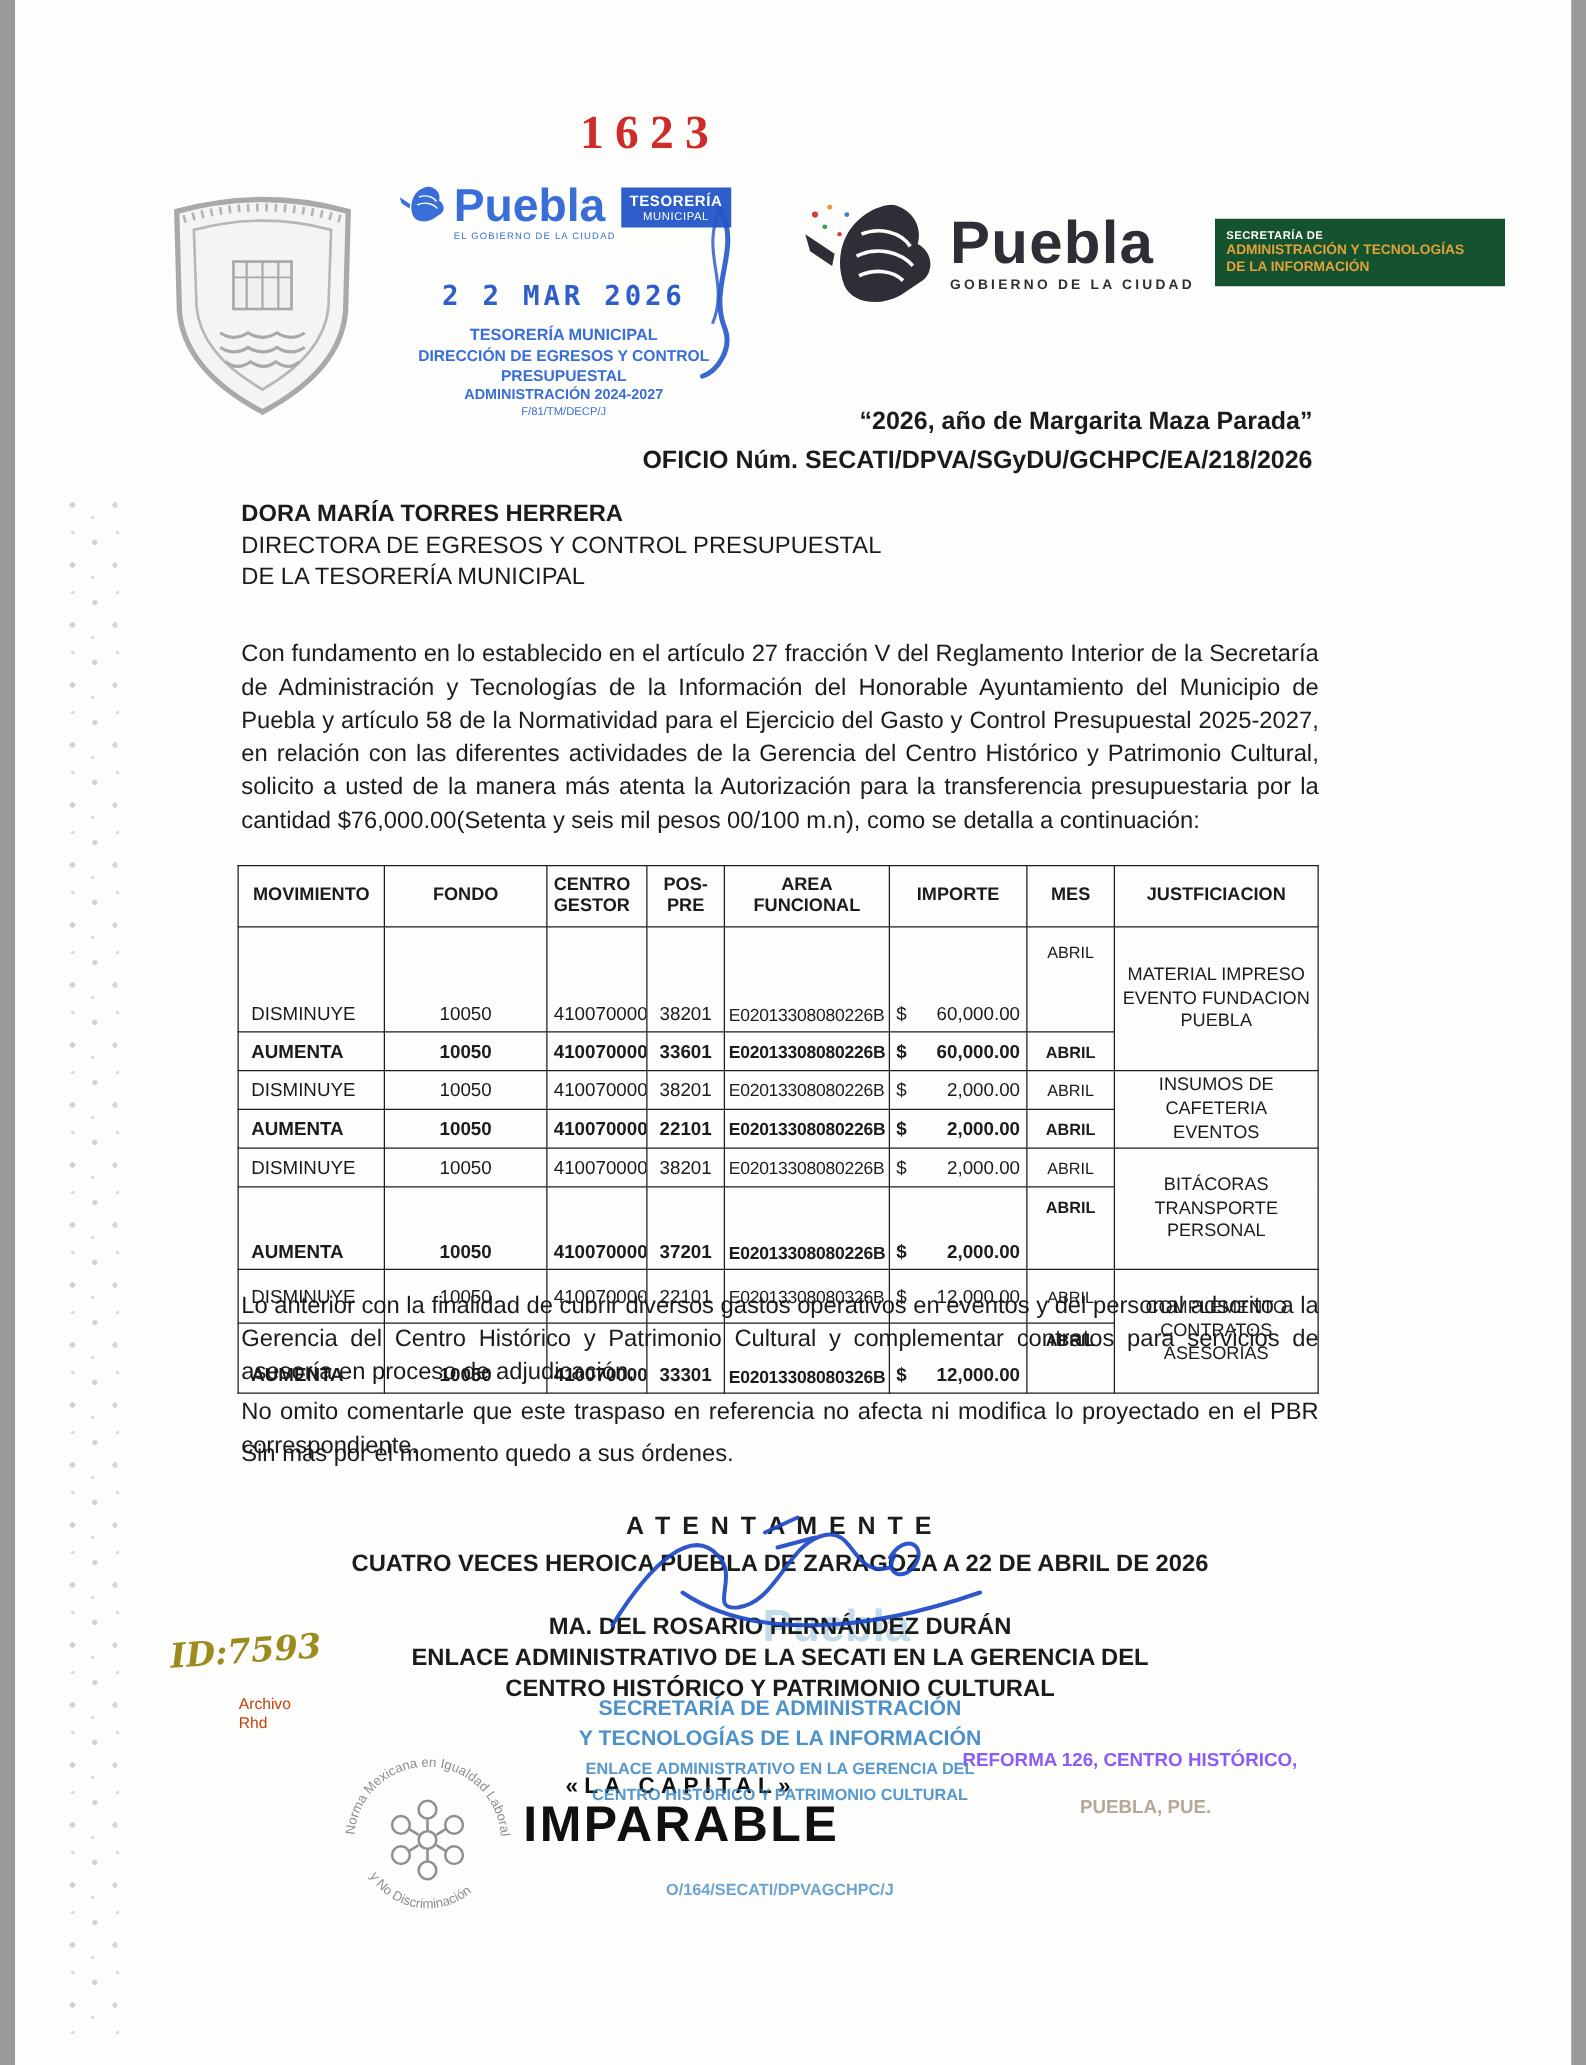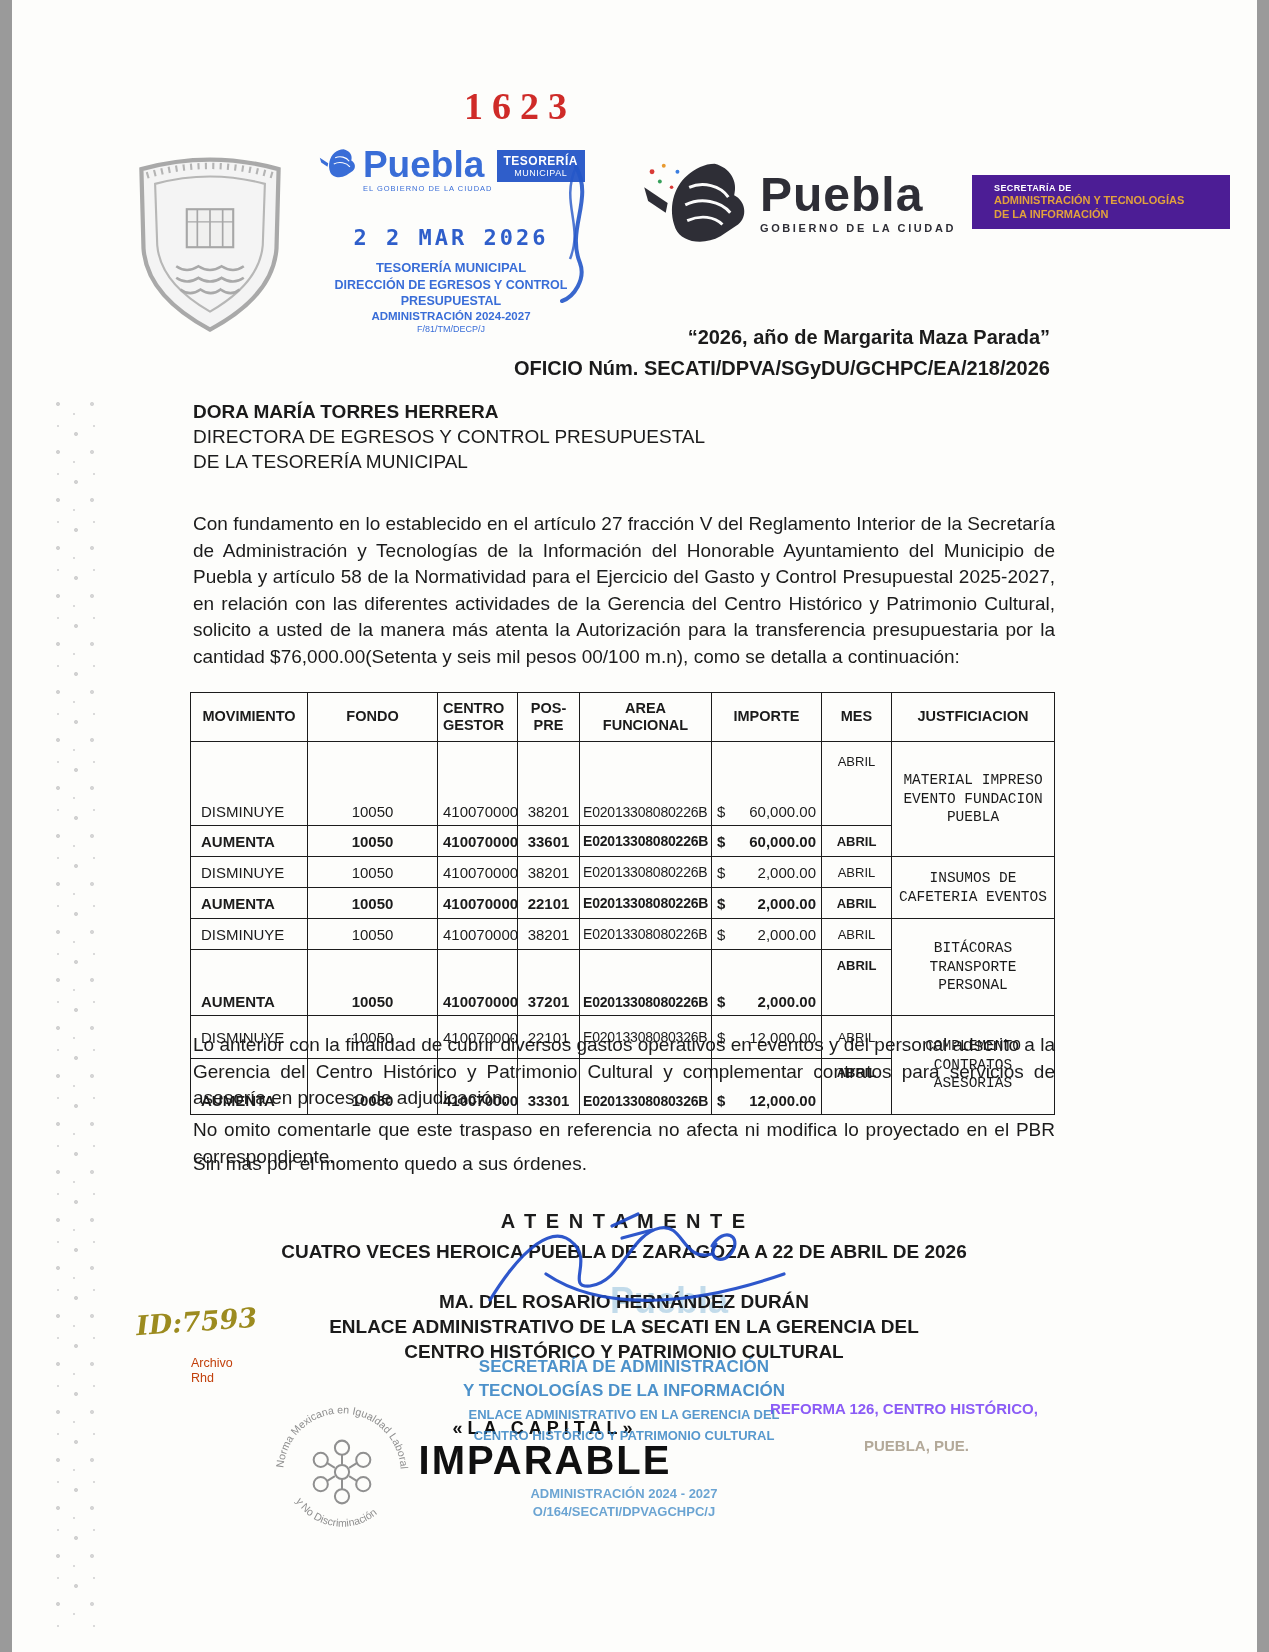--- a/index.html
+++ b/index.html
@@ -44,21 +44,21 @@
   .t-l4{font-size:11.5px;}
   .t-l5{font-size:9px;font-weight:normal;}
   .flo{position:absolute;left:524px;top:158px;width:70px;height:152px;z-index:3;}
 
   
   .city{position:absolute;left:626px;top:158px;display:flex;align-items:center;}
   .city-angel{width:118px;height:88px;}
   .brand-col{margin-left:4px;}
   .city-brand{font-size:48px;font-weight:bold;color:#2e2e36;line-height:1;letter-spacing:1px;}
   .city-sub{font-size:11px;font-weight:bold;letter-spacing:2.6px;color:#2e2e36;margin-top:3px;}
-  .sec-box{margin-left:16px;background:#4c1d95;width:214px;padding:8px 22px;}
+  .sec-box{margin-left:16px;background:#14532d;width:214px;padding:8px 9px;}
   .sec-box .l1{color:#fff;font-size:9px;font-weight:bold;letter-spacing:.4px;}
   .sec-box .l2{color:#e2a23c;font-size:11px;font-weight:bold;line-height:1.3;}
 
   .year{position:absolute;left:560px;top:326px;width:478px;text-align:right;font-size:20px;font-weight:bold;}
   .ofi{position:absolute;left:420px;top:357px;width:618px;text-align:right;font-size:20px;font-weight:bold;}
 
   .addr{position:absolute;left:181px;top:399px;font-size:19px;line-height:25px;}
   .addr .n{font-weight:bold;}
   .presente{font-weight:bold;}
 
@@ -81,21 +81,21 @@
   .c-mes{text-align:center;font-size:13px;}
   .c-just{text-align:center;font-size:14.5px;line-height:1.3;font-weight:normal !important;}
   tr.bold td{font-weight:bold;}
   tr.tall1 td{height:66px;vertical-align:bottom;padding-bottom:5px;}
   tr.tall1 td.c-mes{vertical-align:top;padding-top:12px;}
   tr.tall6 td{height:52px;vertical-align:bottom;padding-bottom:5px;}
   tr.tall6 td.c-mes{vertical-align:top;padding-top:8px;}
   tr.r7 td{height:38px;}
   tr.tall8 td{height:44px;vertical-align:bottom;padding-bottom:5px;}
   tr.tall8 td.c-mes{vertical-align:top;padding-top:6px;}
-  td.c-just{vertical-align:middle !important;padding-bottom:2px !important;font-family:Liberation Mono, monospace;}
+  td.c-just{vertical-align:middle !important;padding-bottom:2px !important;}
 
   
   .center-line{position:absolute;left:181px;width:862px;text-align:center;font-weight:bold;margin:0;}
   .atent{top:1210px;font-size:20px;letter-spacing:2px;}
   .citydate{top:1241px;font-size:19px;}
   .sname{top:1291px;font-size:19px;z-index:3;}
   .srole1{top:1316px;font-size:19px;z-index:3;}
   .srole2{top:1341px;font-size:19px;z-index:3;}
   .sig{position:absolute;left:450px;top:1204px;width:380px;height:132px;z-index:5;}
 
@@ -381,21 +381,20 @@
   </svg>
 
   <p class="center-line sname">MA. DEL ROSARIO HERNÁNDEZ DURÁN</p>
   <p class="center-line srole1">ENLACE ADMINISTRATIVO DE LA SECATI EN LA GERENCIA DEL</p>
   <p class="center-line srole2">CENTRO HISTÓRICO Y PATRIMONIO CULTURAL</p>
 
   <p class="stampline st1">SECRETARÍA DE ADMINISTRACIÓN</p>
   <p class="stampline st2">Y TECNOLOGÍAS DE LA INFORMACIÓN</p>
   <p class="stampline st3">ENLACE ADMINISTRATIVO EN LA GERENCIA DEL</p>
   <p class="stampline st4">CENTRO HISTÓRICO Y PATRIMONIO CULTURAL</p>
-  <p class="stampline st5">ADMINISTRACIÓN 2024 - 2027</p>
   <p class="stampline st6">O/164/SECATI/DPVAGCHPC/J</p>
 
   <div class="adr1">REFORMA 126, CENTRO HISTÓRICO,</div>
   <div class="adr2">PUEBLA, PUE.</div>
 
   <div class="hid">ID:7593</div>
 
   <div class="arch">
     <div>Archivo</div>
     <div>Rhd</div>

